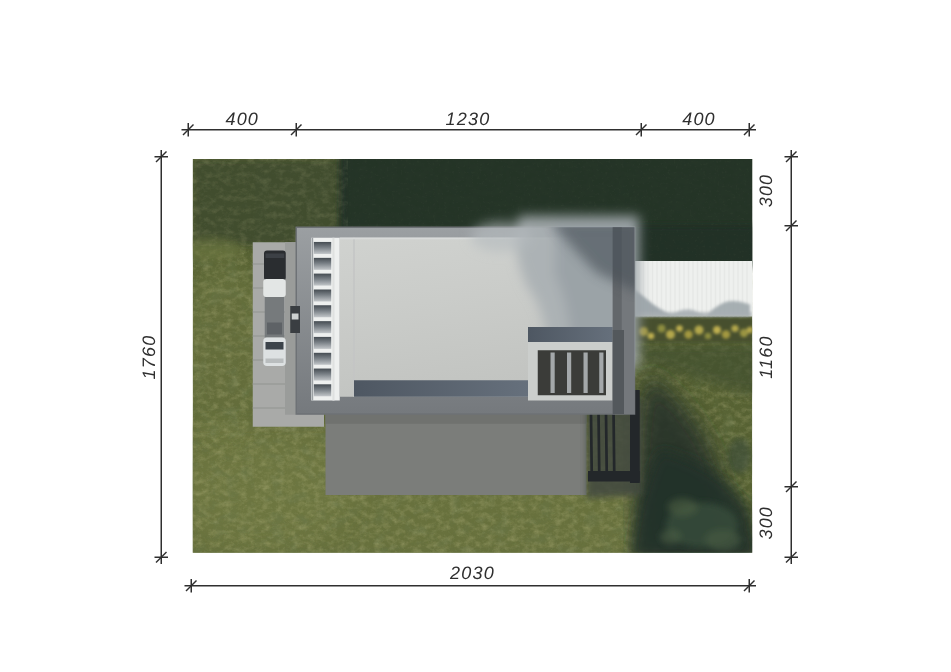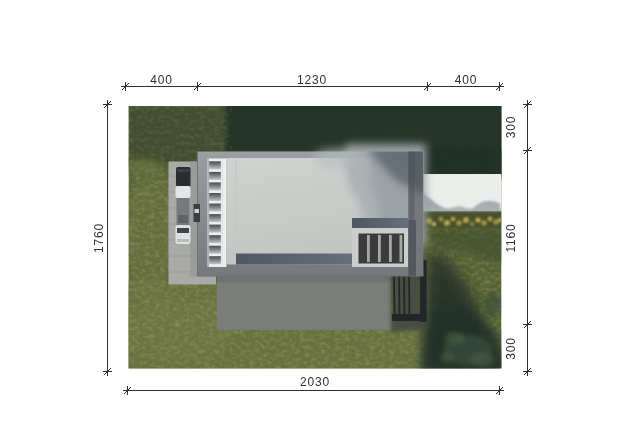--- a/index.html
+++ b/index.html
@@ -1,17 +1,17 @@
 <!DOCTYPE html>
 <html><head>
 <meta charset="utf-8">
 <style>
   html,body{margin:0;padding:0;background:#fff;}
   #page{position:relative;width:634px;height:448px;background:#fff;overflow:hidden;
-        font-family:"Liberation Sans",sans-serif;}
+        font-family:"Liberation Sans",sans-serif;font-style:italic;}
 </style>
 </head>
 <body>
 <div id="page">
 <svg width="634" height="448" viewBox="0 0 634 448">
 <defs>
   <clipPath id="photo">
           <rect x="128.5" y="106" width="373" height="262.5"></rect>
         </clipPath>
   <clipPath id="houseClip">

